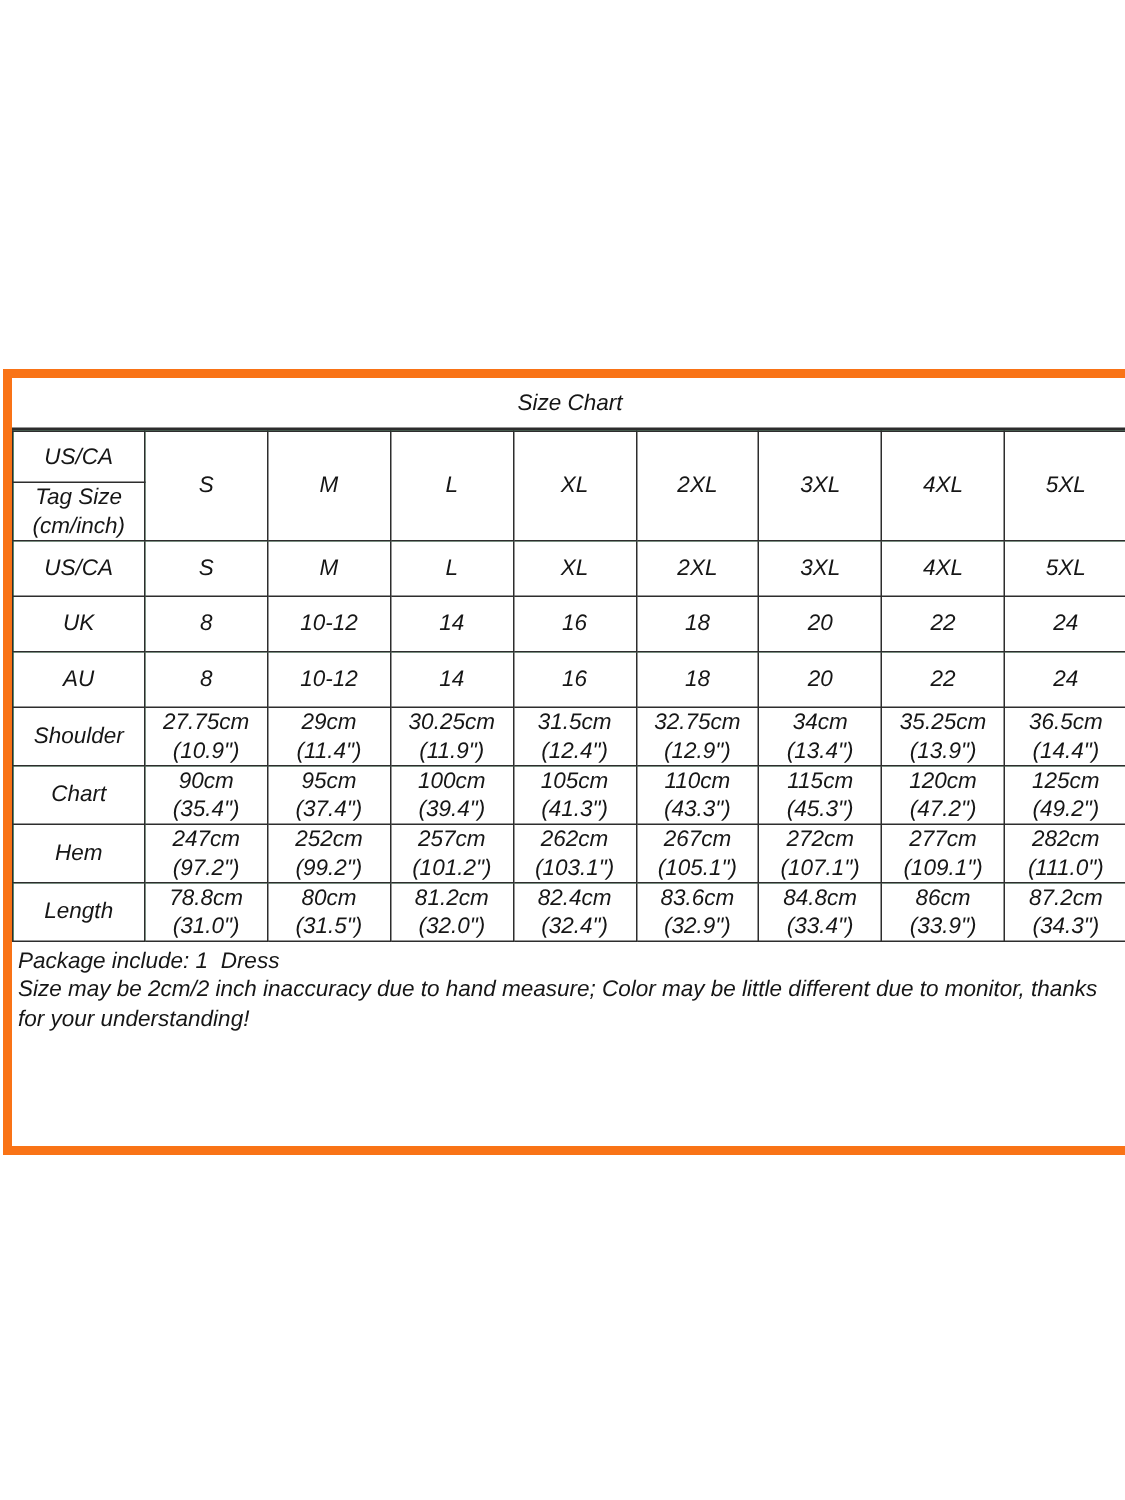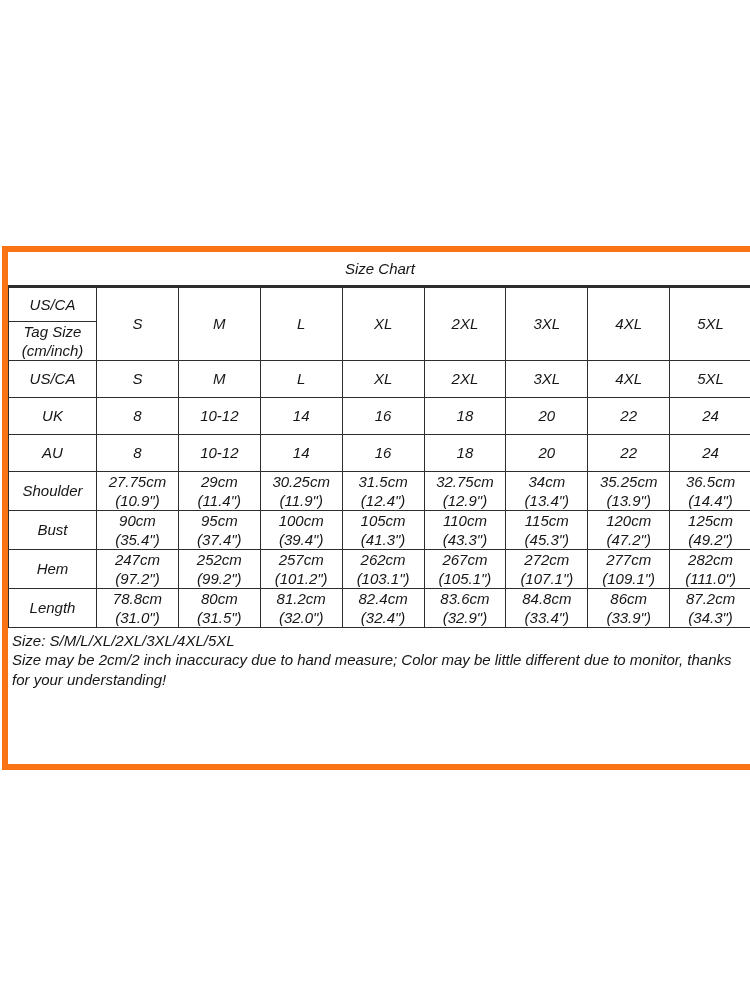--- a/index.html
+++ b/index.html
@@ -175,21 +175,21 @@
               <div>35.25cm</div>
               <div>(13.9")</div>
             </td>
         <td class="two-line">
               <div>36.5cm</div>
               <div>(14.4")</div>
             </td>
       </tr>
 
       <tr class="meas-row">
-        <td class="shade">Bust</td>
+        <td class="shade">Chart</td>
         <td class="two-line">
               <div>90cm</div>
               <div>(35.4")</div>
             </td>
         <td class="two-line">
               <div>95cm</div>
               <div>(37.4")</div>
             </td>
         <td class="two-line">
               <div>100cm</div>
@@ -285,18 +285,18 @@
             </td>
         <td class="two-line">
               <div>87.2cm</div>
               <div>(34.3")</div>
             </td>
       </tr>
     </tbody>
       </table>
 
     <div class="footer-box">
-      <div class="footer-line">Size: S/M/L/XL/2XL/3XL/4XL/5XL</div>
+      <div class="footer-line">Package include: 1  Dress</div>
       <div class="footer-line">Size may be 2cm/2 inch inaccuracy due to hand measure; Color may be little different due to monitor, thanks for your understanding!</div>
     </div>
 
   </div>
 </div>
 
 </body></html>

